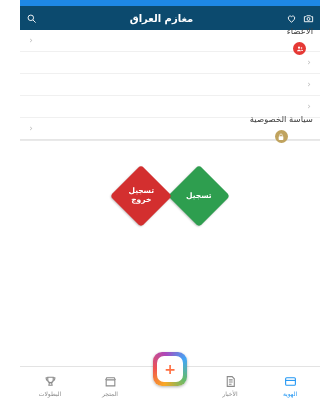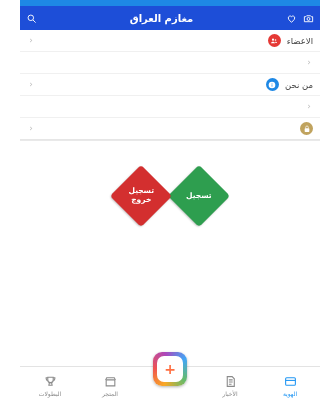--- a/index.html
+++ b/index.html
@@ -14,21 +14,21 @@
   
   .statusbar {
     height: 6px;
     background: #1e88e5;
     width: 100%;
   }
 
   
   .appbar {
     height: 24px;
-    background: #1d4ed8;
+    background: #0c4a6e;
     display: flex;
     align-items: center;
     justify-content: space-between;
     padding: 0 6px;
     color: #ffffff;
   }
   .appbar-left, .appbar-right {
     display: flex;
     align-items: center;
     gap: 6px;
@@ -55,21 +55,21 @@
     height: 22px;
     padding: 0 7px;
     border-bottom: 1px solid #f0f0f0;
     justify-content: space-between;
   }
   .row:last-child { border-bottom: 1px solid #e6e6e6; }
   .row-main {
     display: flex;
     align-items: center;
     gap: 6px;
-    flex-direction: row;
+    flex-direction: column;
   }
   .row-label {
     font-size: 8.5px;
     color: #3f3f3f;
     white-space: nowrap;
   }
   .badge {
     width: 13px; height: 13px;
     border-radius: 50%;
     display: flex;
@@ -220,39 +220,30 @@
       </span>
     </div>
     <span class="chev">‹</span>
   </div>
 
   <div class="row">
     <span class="chev">‹</span>
   </div>
 
   <div class="row">
+    <span class="chev">‹</span>
+  </div>
+
+  <div class="row">
+    <span class="chev">‹</span>
+  </div>
+
+  <div class="row">
     <div class="row-main">
-      <span class="row-label">من نحن</span>
-      <span class="badge" style="background:#1e88e5">
-        <svg width="8" height="8" viewBox="0 0 24 24" fill="#ffffff">
-            <circle cx="12" cy="12" r="10"></circle>
-            <rect x="11" y="10" width="2" height="7" fill="#1e88e5"></rect>
-            <rect x="11" y="6.5" width="2" height="2" fill="#1e88e5"></rect>
-          </svg>
-      </span>
-    </div>
-    <span class="chev">‹</span>
-  </div>
-
-  <div class="row">
-    <span class="chev">‹</span>
-  </div>
-
-  <div class="row">
-    <div class="row-main">
+      <span class="row-label">سياسة الخصوصية</span>
       <span class="badge" style="background:#c0a35e">
         <svg width="8" height="8" viewBox="0 0 24 24" fill="#ffffff">
             <rect x="5" y="10" width="14" height="11" rx="2"></rect>
             <path d="M8 10V7a4 4 0 0 1 8 0v3" stroke="#ffffff" stroke-width="2" fill="none"></path>
           </svg>
       </span>
     </div>
     <span class="chev">‹</span>
   </div>
 

